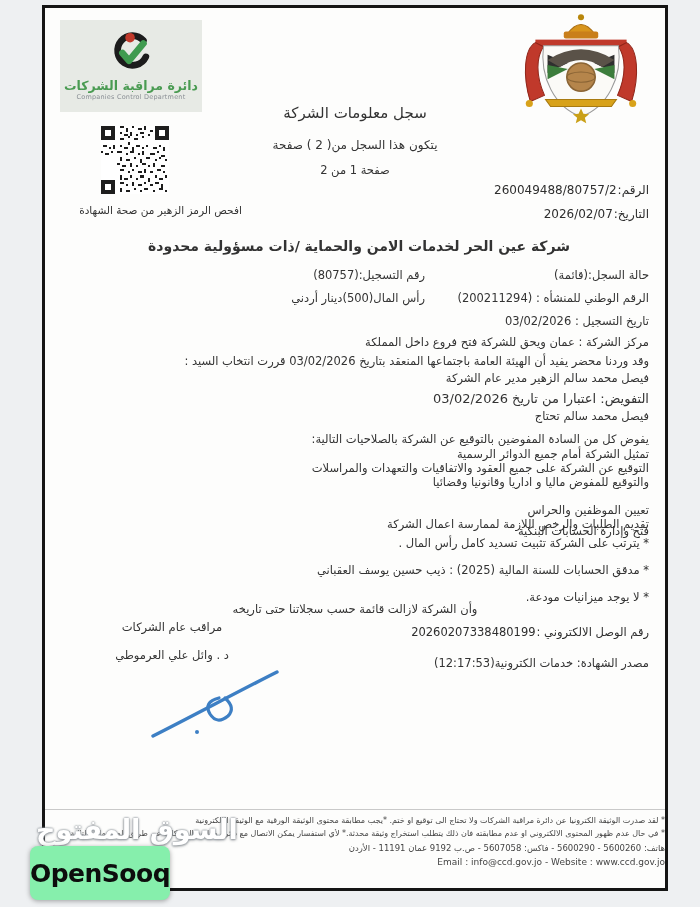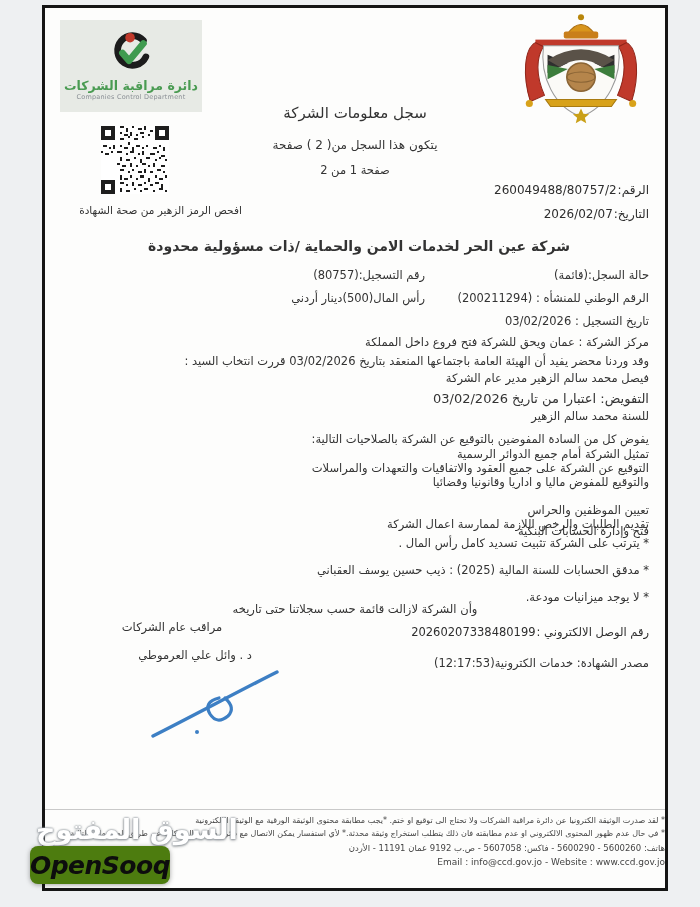--- a/index.html
+++ b/index.html
@@ -31,22 +31,22 @@
   .logo-ar{color:#4a9b52;font-size:12.5px;font-weight:bold;direction:rtl;margin-top:2px;}
   .logo-en{color:#8a8f95;font-size:6.5px;letter-spacing:.2px;}
   .meta-row{display:flex;flex-direction:row-reverse;gap:1px;position:absolute;}
   .footer-line{position:absolute;left:6px;right:0;text-align:right;direction:rtl;font-size:8px;color:#444;white-space:nowrap;overflow:hidden;}
   .wm-ar{
     left:36px;top:814px;font-size:27px;font-weight:bold;color:#fff;direction:rtl;
     text-shadow:0 0 2px #9aa0a6,0 0 2px #9aa0a6,0 1px 3px rgba(120,125,130,.9);
     letter-spacing:1px;
   }
   .wm-box{
-    left:30px;top:846px;width:140px;height:38px;background:#4d7c0f;border-radius:8px;
-    box-shadow:0 1px 5px rgba(0,0,0,.35);display:flex;align-items:center;justify-content:center;font-style:italic;
+    left:30px;top:846px;width:140px;height:54px;background:#86efac;border-radius:8px;
+    box-shadow:0 1px 5px rgba(0,0,0,.35);display:flex;align-items:center;justify-content:center;
   }
   .wm-latin{font-size:25px;font-weight:800;color:#0d0d0d;letter-spacing:-.5px;}
   .sep{left:0;right:0;top:801px;height:1px;background:#c9c9c9;position:absolute;}
 </style>
 </head>
 <body>
 
 <div class="doc">
 
   <div class="abs logo-box">
@@ -113,21 +113,21 @@
   <div class="t right sz11" style="top:260px;">حالة السجل:(قائمة)</div>
   <div class="t sz11" style="top:260px;right:240px;text-align:right;">رقم التسجيل:(80757)</div>
   <div class="t right sz11" style="top:283px;">الرقم الوطني للمنشأه : (200211294)</div>
   <div class="t sz11" style="top:283px;right:240px;text-align:right;">رأس المال(500)دينار أردني</div>
   <div class="t right sz11" style="top:306px;">تاريخ التسجيل :  03/02/2026</div>
 
   <div class="t right sz11" style="top:327px;">مركز الشركة :  عمان ويحق للشركة فتح فروع داخل المملكة</div>
   <div class="t right sz11" style="top:346px;">وقد وردنا محضر يفيد أن الهيئة العامة باجتماعها  المنعقد بتاريخ 03/02/2026 قررت انتخاب السيد  :</div>
   <div class="t right sz11" style="top:363px;">فيصل محمد سالم الزهير مدير عام الشركة</div>
   <div class="t right sz13" style="top:383px;">التفويض: اعتبارا من تاريخ 03/02/2026</div>
-  <div class="t right sz11" style="top:401px;">للسنة محمد سالم الزهير</div>
+  <div class="t right sz11" style="top:401px;">فيصل محمد سالم تحتاج</div>
 
   <div class="t right sz11" style="top:424px;">يفوض كل من السادة المفوضين بالتوقيع عن الشركة بالصلاحيات  التالية:</div>
   <div class="t right sz11" style="top:439px;">تمثيل الشركة أمام جميع الدوائر الرسمية</div>
   <div class="t right sz11" style="top:453px;">التوقيع عن الشركة على جميع العقود والاتفاقيات  والتعهدات والمراسلات</div>
   <div class="t right sz11" style="top:467px;">والتوقيع للمفوض ماليا و اداريا وقانونيا وقضائيا</div>
   <div class="t right sz11" style="top:481px;margin-top:35px;">فتح وإدارة الحسابات البنكية</div>
   <div class="t right sz11" style="top:495px;">تعيين الموظفين والحراس</div>
   <div class="t right sz11" style="top:509px;">تقديم الطلبات والرخص اللازمة  لممارسة اعمال الشركة</div>
 
   <div class="t right sz11" style="top:528px;">*  يترتب على الشركة تثبيت تسديد كامل رأس المال .</div>
@@ -136,21 +136,21 @@
 
   <div class="t center sz11" style="top:594px;">وأن الشركة لازالت  قائمة حسب سجلاتنا  حتى تاريخه</div>
 
   <div class="meta-row sz11" style="top:617px;right:16px;">
     <span style="direction:rtl;">رقم الوصل الالكتروني  :</span>
       <span dir="ltr">20260207338480199</span>
   </div>
   <div class="t right sz11" style="top:648px;">مصدر الشهادة: خدمات الكترونية(12:17:53)</div>
 
   <div class="t sz11" style="top:612px;left:47px;width:160px;text-align:center;">مراقب عام الشركات</div>
-  <div class="t sz11" style="top:640px;left:47px;width:160px;text-align:right;">د . وائل علي العرموطي</div>
+  <div class="t sz11" style="top:640px;left:47px;width:160px;text-align:center;">د . وائل علي العرموطي</div>
 
   <div class="abs" style="left:100px;top:660px;width:140px;height:75px;">
     <svg width="140" height="75" viewBox="0 0 140 75">
       <path d="M8 68 C40 52 100 20 132 4" fill="none" stroke="#3d7fc4" stroke-width="3.4" stroke-linecap="round"></path>
       <path d="M74 30 q-16 4 -9 16 q7 11 18 2 q8 -8 -3 -18" fill="none" stroke="#3d7fc4" stroke-width="3.2" stroke-linecap="round"></path>
       <circle cx="52" cy="64" r="2" fill="#3d7fc4"></circle>
     </svg>
   </div>
 
   <div class="sep"></div>

